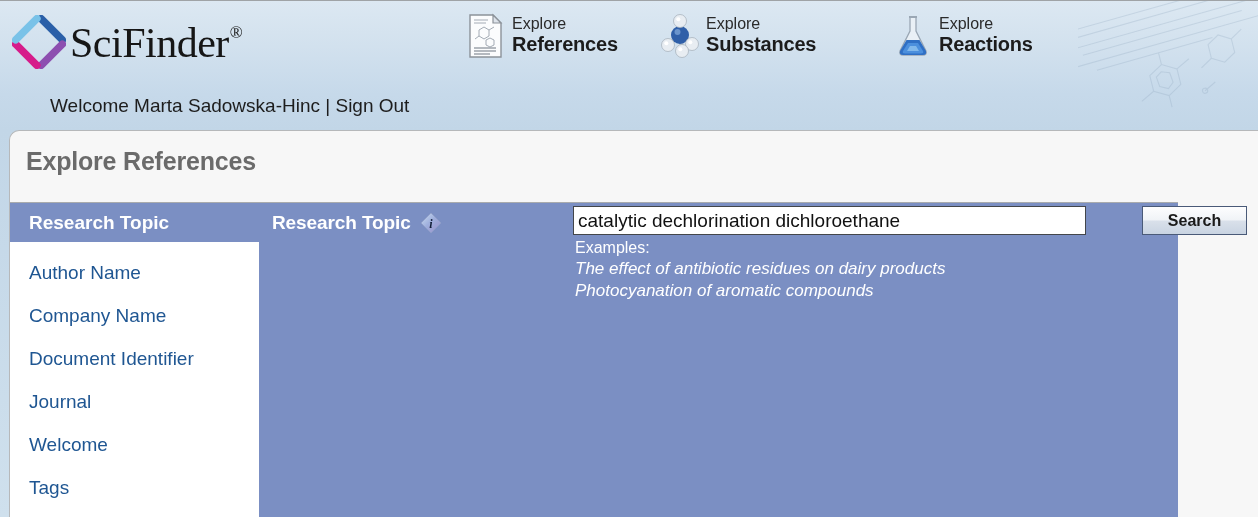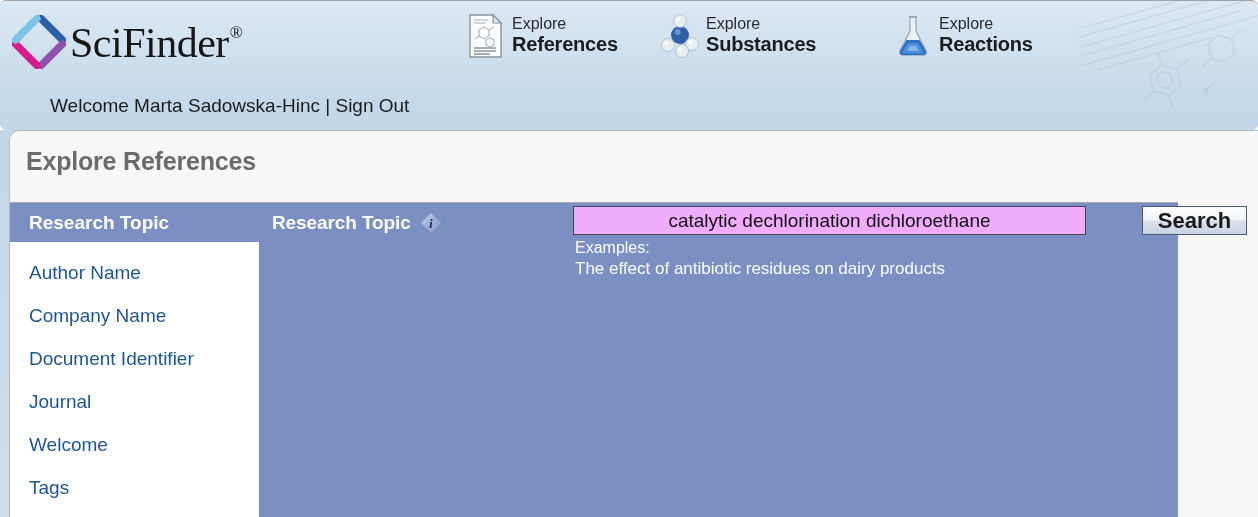--- a/index.html
+++ b/index.html
@@ -13,21 +13,20 @@
   }
 
   
   #header {
     position: relative;
     width: 1258px;
     height: 130px;
     background: linear-gradient(to bottom, #dce8f2 0%, #d2e1ee 35%, #c6d9ea 72%, #c2d6e7 100%);
     border-top: 1px solid #9fa3a6;
     overflow: hidden;
-    border-radius: 6px;
   }
 
   
   #watermark {
     position: absolute;
     right: 0;
     top: 0;
     width: 180px;
     height: 130px;
     opacity: 0.5;
@@ -220,50 +219,49 @@
     cursor: pointer;
   }
 
   #topic-input {
     position: absolute;
     left: 563px;
     top: 3px;
     width: 513px;
     height: 29px;
     border: 1px solid #43464a;
-    background: #f0abfc;
+    background: #ffffff;
     font-family: "Liberation Sans", sans-serif;
     font-size: 19px;
     color: #111111;
     padding: 0 4px;
     outline: none;
-    text-align: center;
   }
 
   #examples {
     position: absolute;
     left: 565px;
     top: 35px;
     color: #ffffff;
     font-size: 16px;
     line-height: 1.28;
   }
   #examples .head { font-style: normal; display: block; }
-  #examples .ex { display: block; font-size: 17px; }
+  #examples .ex { font-style: italic; display: block; font-size: 17px; }
 
   #search-button {
     position: absolute;
     left: 1132px;
     top: 3px;
     width: 105px;
     height: 29px;
     background: linear-gradient(to bottom, #fdfdfe 0%, #f0f3f7 48%, #d9e0ea 52%, #c9d4e2 100%);
     border: 1px solid #4a5a78;
     font-family: "Liberation Sans", sans-serif;
-    font-size: 22px;
+    font-size: 16px;
     font-weight: bold;
     color: #1a1a1a;
     cursor: pointer;
   }
 </style>
 </head>
 <body>
 
 <div id="header">
 
@@ -412,18 +410,19 @@
           <polygon points="11,1 21,11 11,21 1,11" fill="url(#dg)" stroke="#8f9ec6" stroke-width="0.8"></polygon>
           <text x="11" y="16" font-family="Liberation Serif, serif" font-style="italic" font-size="12" font-weight="bold" fill="#15203a" text-anchor="middle">i</text>
         </svg>
       </div>
 
       <input id="topic-input" type="text" value="catalytic dechlorination dichloroethane" style="">
 
       <div id="examples">
         <span class="head">Examples:</span>
         <span class="ex">The effect of antibiotic residues on dairy products</span>
+        <span class="ex">Photocyanation of aromatic compounds</span>
       </div>
 
       <button id="search-button">Search</button>
     </div>
   </div>
 </div>
 
 </body></html>

